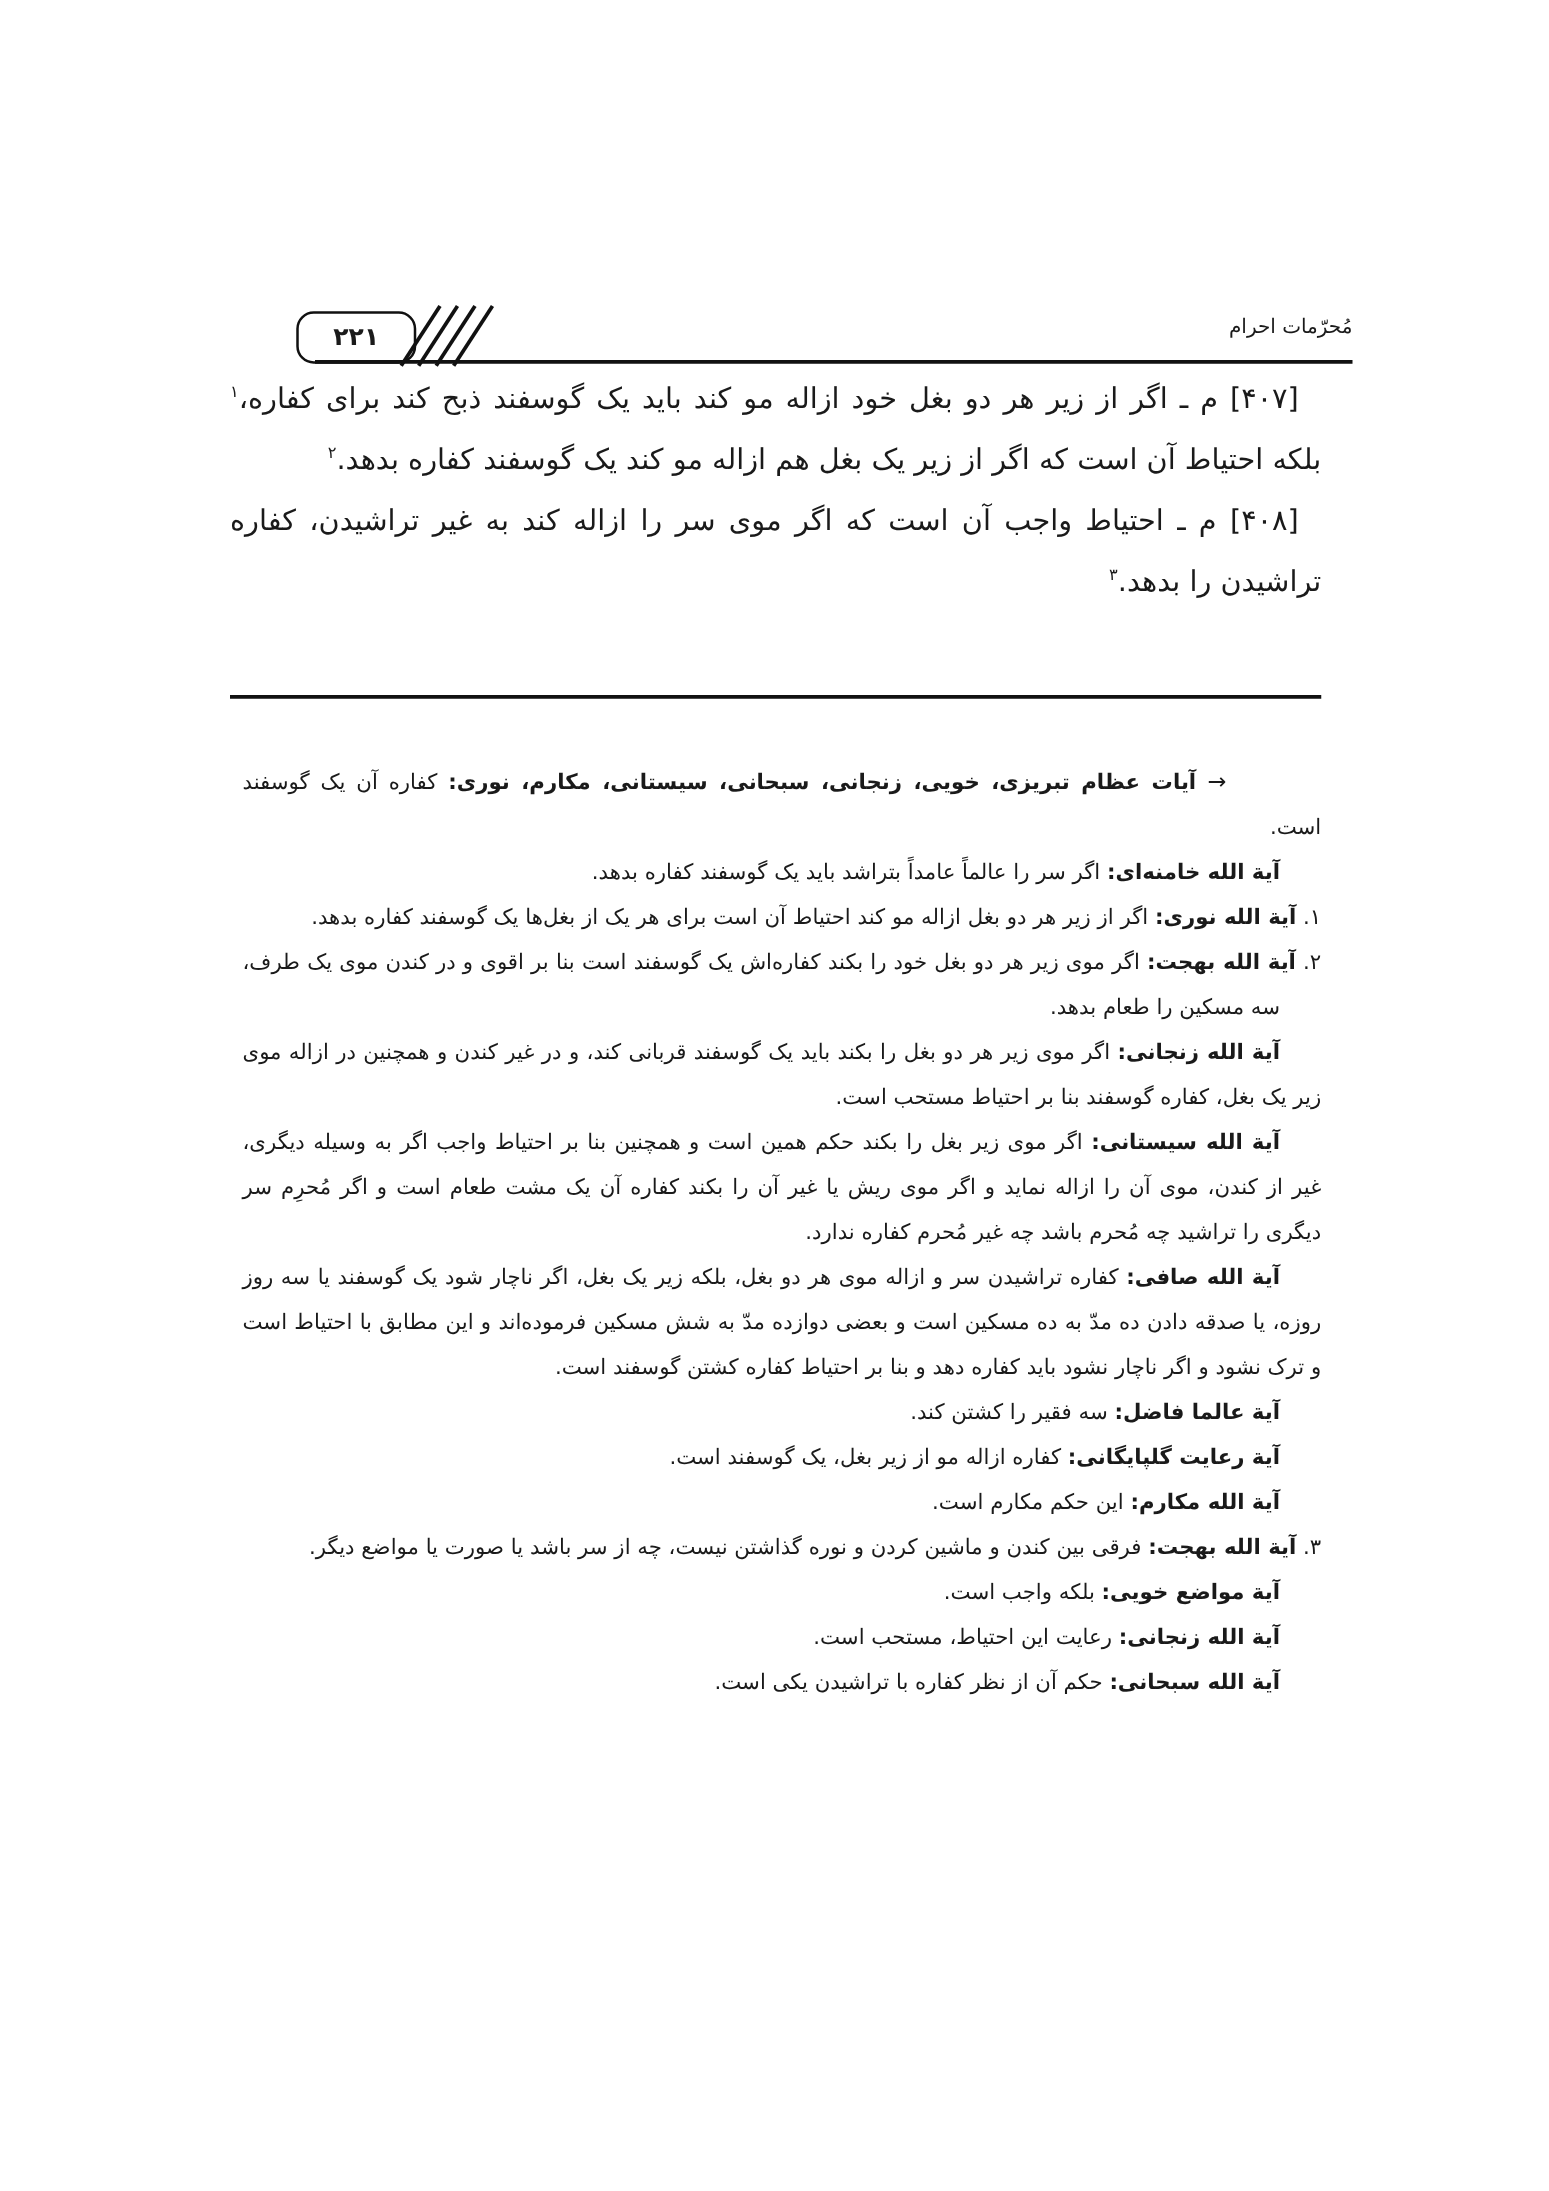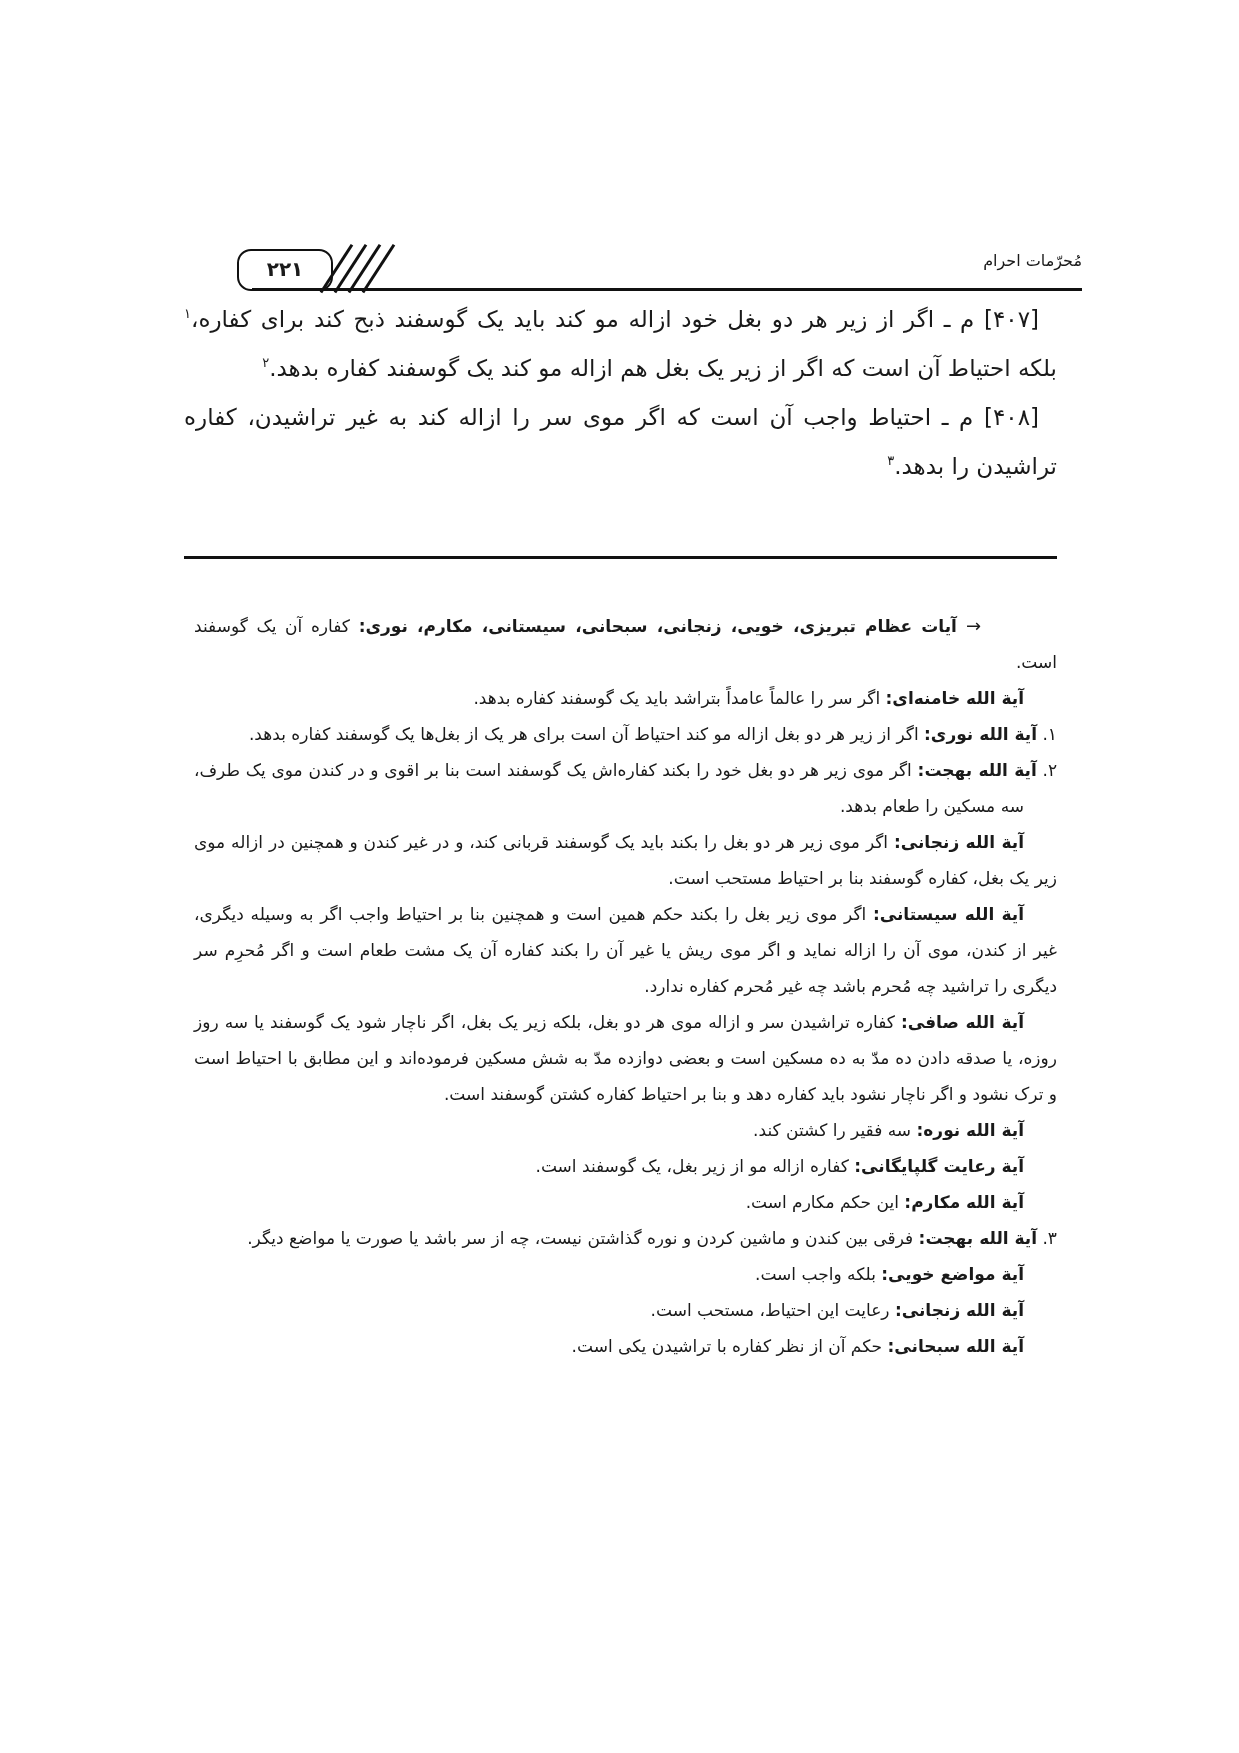--- a/index.html
+++ b/index.html
@@ -108,21 +108,21 @@
   <div class="separator"></div>
 
   <div class="footnotes">
       <div class="fn arrow"><span class="fn-marker">→ </span><b class="fn-author">آیات عظام تبریزی، خویی، زنجانی، سبحانی، سیستانی، مکارم، نوری:</b><span class="fn-text"> کفاره آن یک گوسفند است.</span></div>
       <div class="fn sub"><b class="fn-author">آیة الله خامنه‌ای:</b><span class="fn-text"> اگر سر را عالماً عامداً بتراشد باید یک گوسفند کفاره بدهد.</span></div>
       <div class="fn num"><span class="fn-marker">۱. </span><b class="fn-author">آیة الله نوری:</b><span class="fn-text"> اگر از زیر هر دو بغل ازاله مو کند احتیاط آن است برای هر یک از بغل‌ها یک گوسفند کفاره بدهد.</span></div>
       <div class="fn num"><span class="fn-marker">۲. </span><b class="fn-author">آیة الله بهجت:</b><span class="fn-text"> اگر موی زیر هر دو بغل خود را بکند کفاره‌اش یک گوسفند است بنا بر اقوی و در کندن موی یک طرف، سه مسکین را طعام بدهد.</span></div>
       <div class="fn sub"><b class="fn-author">آیة الله زنجانی:</b><span class="fn-text"> اگر موی زیر هر دو بغل را بکند باید یک گوسفند قربانی کند، و در غیر کندن و همچنین در ازاله موی زیر یک بغل، کفاره گوسفند بنا بر احتیاط مستحب است.</span></div>
       <div class="fn sub"><b class="fn-author">آیة الله سیستانی:</b><span class="fn-text"> اگر موی زیر بغل را بکند حکم همین است و همچنین بنا بر احتیاط واجب اگر به وسیله دیگری، غیر از کندن، موی آن را ازاله نماید و اگر موی ریش یا غیر آن را بکند کفاره آن یک مشت طعام است و اگر مُحرِم سر دیگری را تراشید چه مُحرم باشد چه غیر مُحرم کفاره ندارد.</span></div>
       <div class="fn sub"><b class="fn-author">آیة الله صافی:</b><span class="fn-text"> کفاره تراشیدن سر و ازاله موی هر دو بغل، بلکه زیر یک بغل، اگر ناچار شود یک گوسفند یا سه روز روزه، یا صدقه دادن ده مدّ به ده مسکین است و بعضی دوازده مدّ به شش مسکین فرموده‌اند و این مطابق با احتیاط است و ترک نشود و اگر ناچار نشود باید کفاره دهد و بنا بر احتیاط کفاره کشتن گوسفند است.</span></div>
-      <div class="fn sub"><b class="fn-author">آیة الله نوره:</b><span class="fn-text"> سه فقیر را کشتن کند.</span></div>
+      <div class="fn sub"><b class="fn-author">آیة عالما فاضل:</b><span class="fn-text"> سه فقیر را کشتن کند.</span></div>
       <div class="fn sub"><b class="fn-author">آیة رعایت گلپایگانی:</b><span class="fn-text"> کفاره ازاله مو از زیر بغل، یک گوسفند است.</span></div>
       <div class="fn sub"><b class="fn-author">آیة الله مکارم:</b><span class="fn-text"> این حکم مکارم است.</span></div>
       <div class="fn num"><span class="fn-marker">۳. </span><b class="fn-author">آیة الله بهجت:</b><span class="fn-text"> فرقی بین کندن و ماشین کردن و نوره گذاشتن نیست، چه از سر باشد یا صورت یا مواضع دیگر.</span></div>
       <div class="fn sub"><b class="fn-author">آیة مواضع خویی:</b><span class="fn-text"> بلکه واجب است.</span></div>
       <div class="fn sub"><b class="fn-author">آیة الله زنجانی:</b><span class="fn-text"> رعایت این احتیاط، مستحب است.</span></div>
       <div class="fn sub"><b class="fn-author">آیة الله سبحانی:</b><span class="fn-text"> حکم آن از نظر کفاره با تراشیدن یکی است.</span></div>
     </div>
 
 </div>
 

